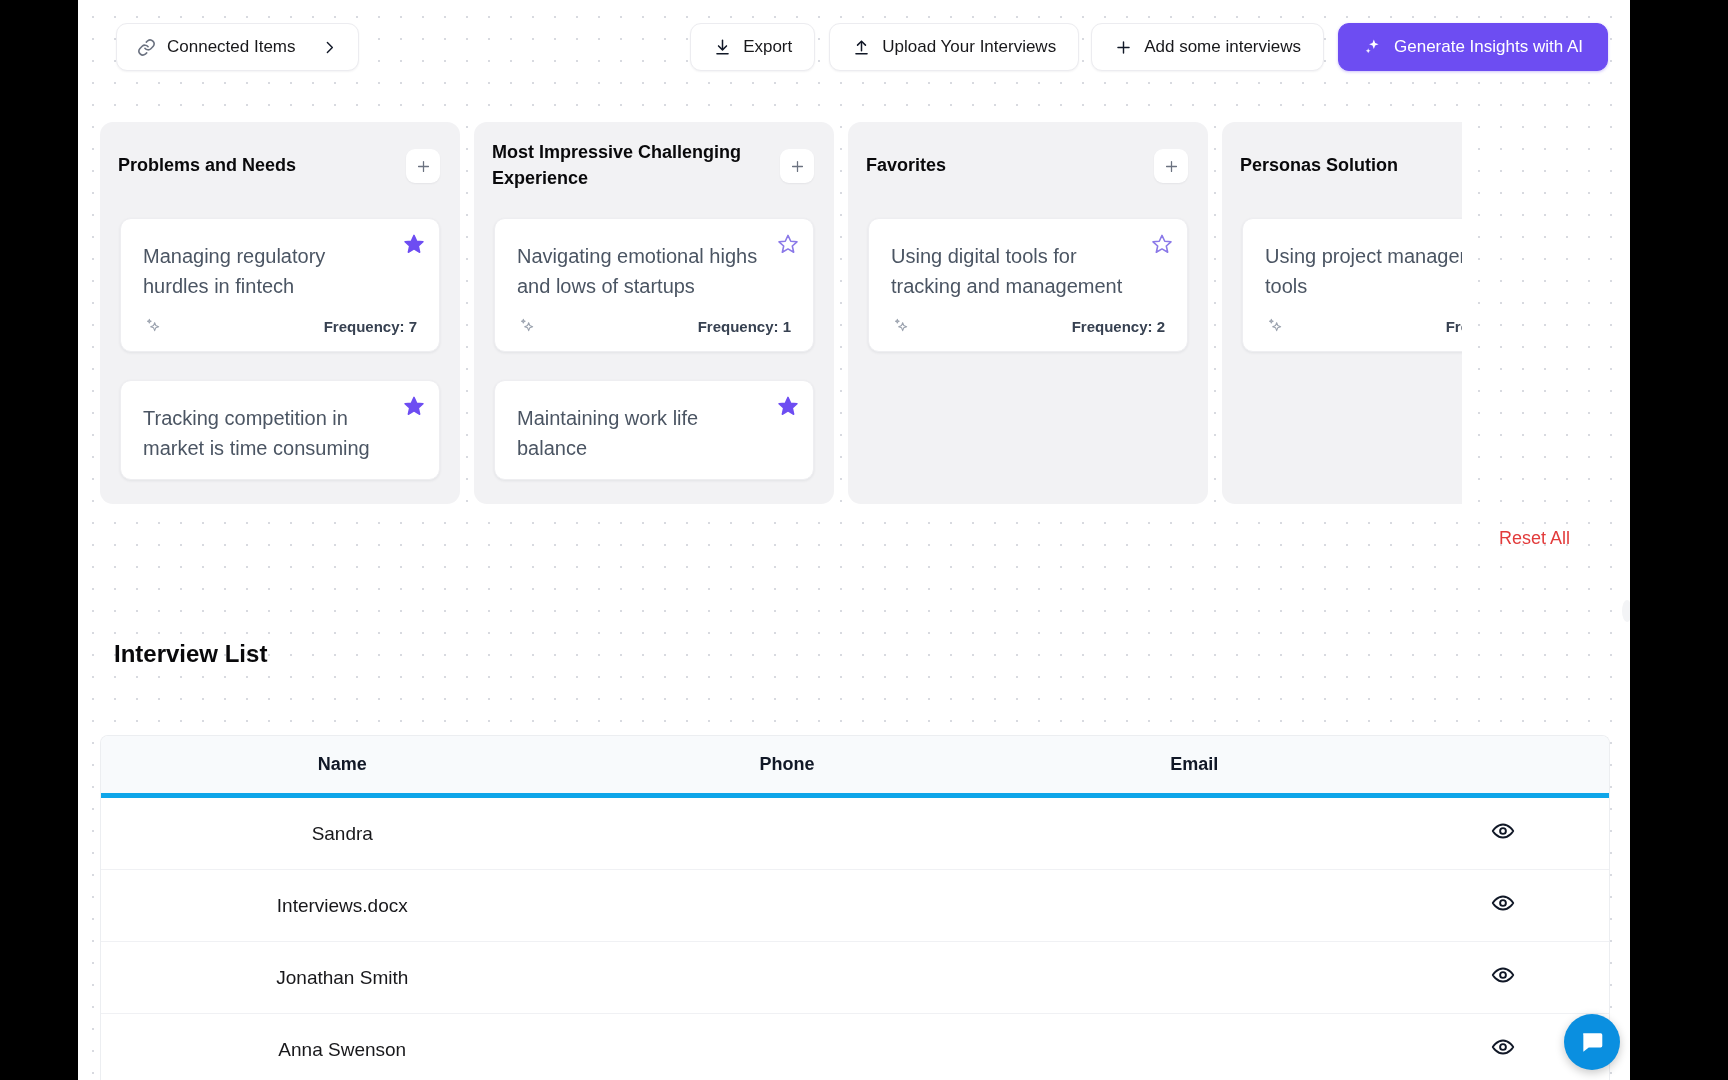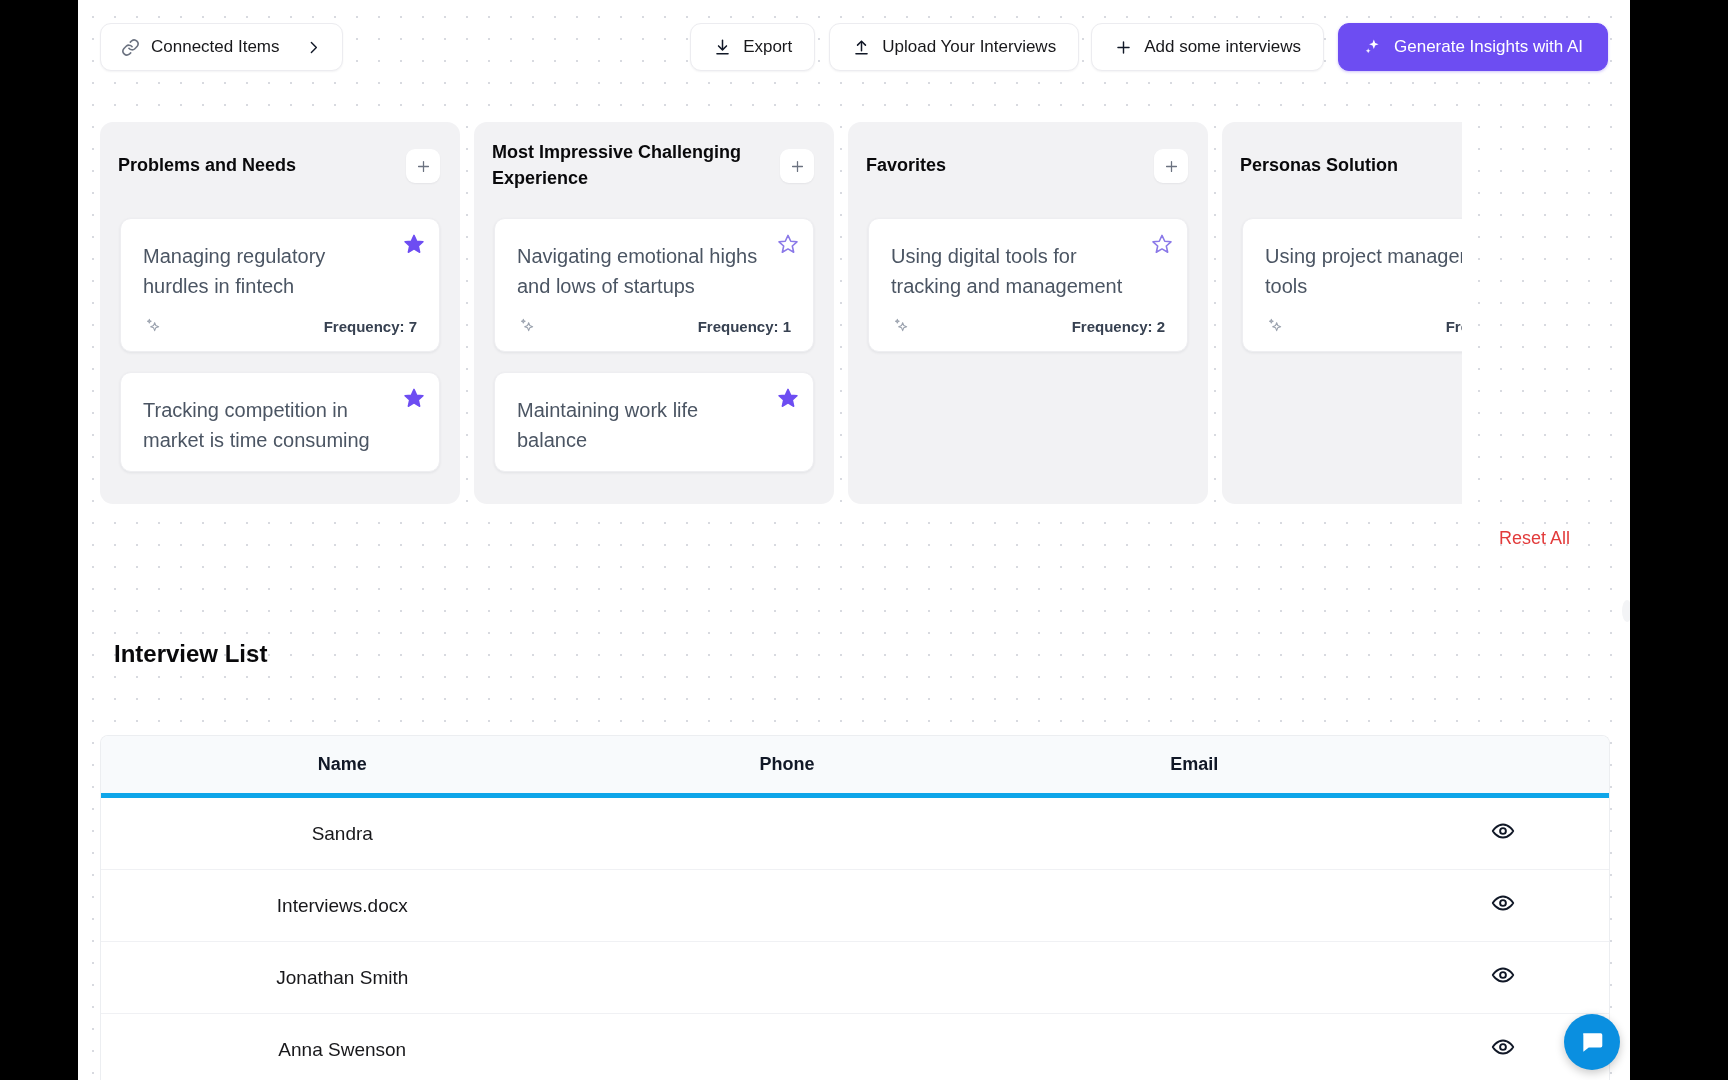--- a/index.html
+++ b/index.html
@@ -32,21 +32,21 @@
     padding: 0 22px;
     background: #ffffff;
     border: 1px solid #ececf0;
     border-radius: 11px;
     font-size: 17px;
     color: #18181b;
     cursor: pointer;
     box-shadow: 0 1px 2px rgba(16,24,40,.05);
     white-space: nowrap;
   }
-  #connected-items { margin-left: 22px; padding: 0 20px; }
+  #connected-items { margin-left: 38px; padding: 0 20px; }
   #connected-items .lbl { font-size: 17px; }
   .spacer { flex: 1 1 auto; }
   #export-btn { margin-right: 14px; }
   #upload-btn { margin-right: 12px; }
   #add-btn { margin-right: 14px; }
   #ai-btn {
     background: #6d4df2;
     border: 1px solid #6d4df2;
     color: #ffffff;
     font-weight: 400;
@@ -85,21 +85,21 @@
     width: 34px; height: 34px; flex: 0 0 34px;
     background: #ffffff; border-radius: 9px;
     border: none;
     display: flex; align-items: center; justify-content: center;
     cursor: pointer;
     box-shadow: 0 1px 2px rgba(16,24,40,.06);
   }
   .col-body {
     flex: 1 1 auto;
     padding: 8px 20px 0 20px;
-    display: flex; flex-direction: column; gap: 20px;
+    display: flex; flex-direction: column; gap: 28px;
     overflow: hidden;
   }
   .card {
     position: relative;
     background: #ffffff;
     border: 1px solid #eeeef1;
     border-radius: 11px;
     padding: 22px 22px 16px 22px;
     box-shadow: 0 1px 3px rgba(16,24,40,.07);
     flex: 0 0 auto;

